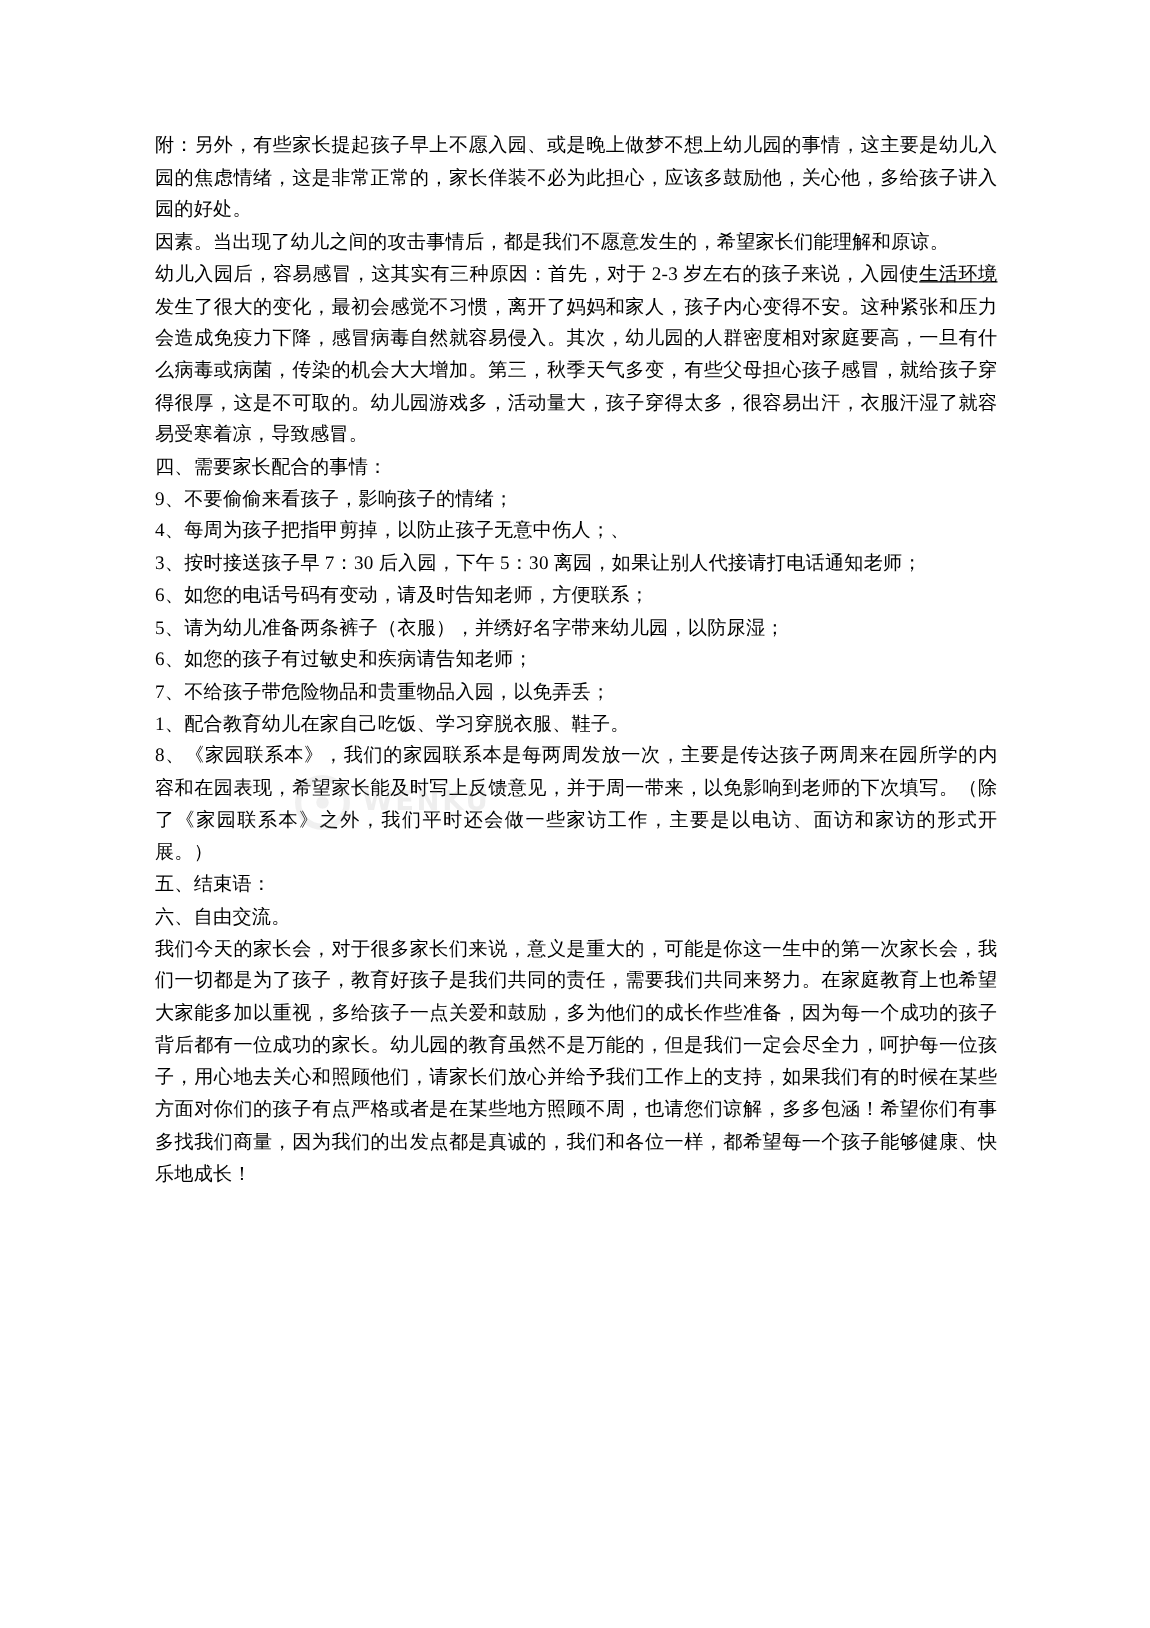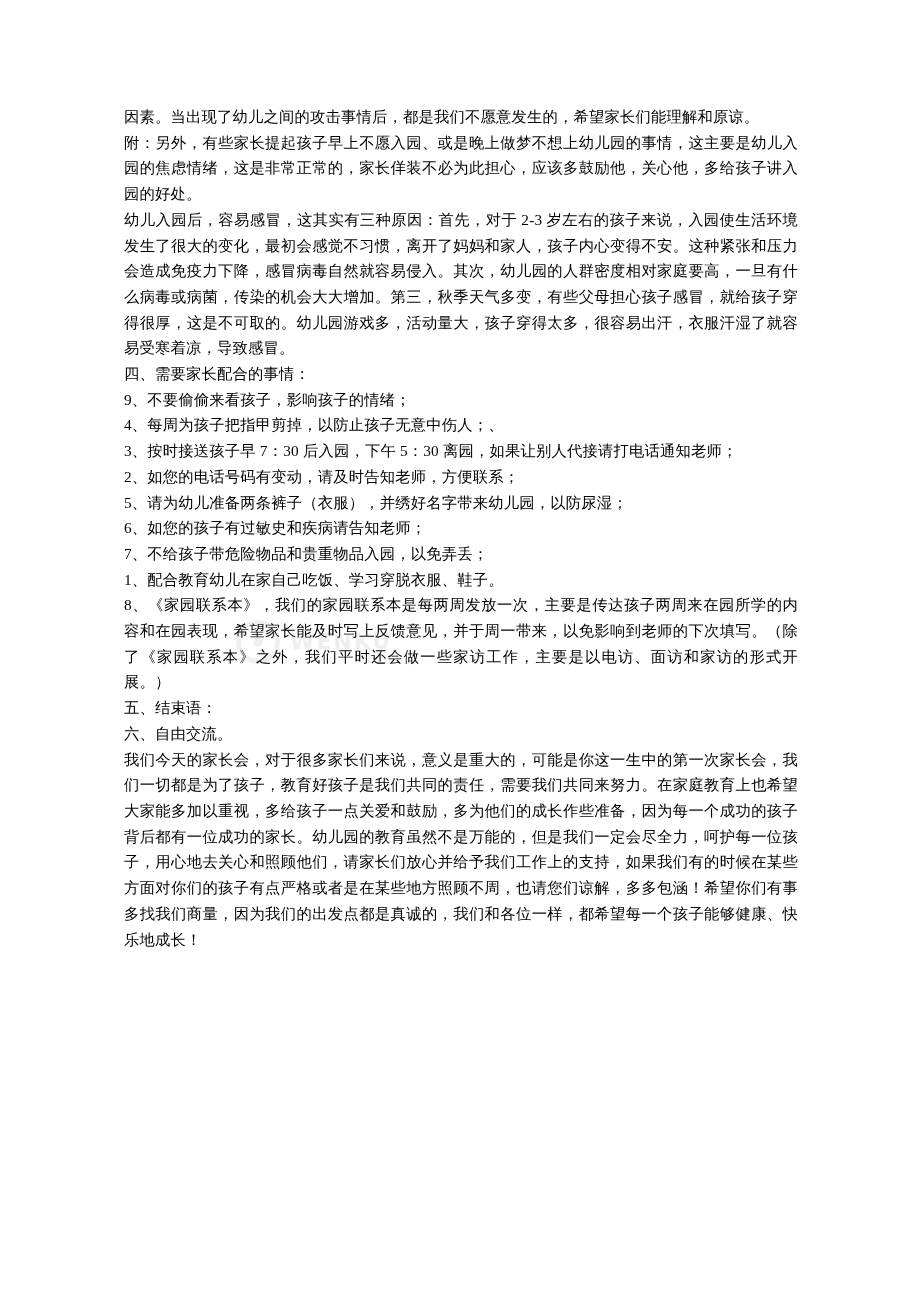--- a/index.html
+++ b/index.html
@@ -31,20 +31,21 @@
   }
   .para {
     font-size: 15.3px;
     line-height: 25.7px;
     text-align: justify;
     text-justify: inter-ideograph;
     margin: 0;
     letter-spacing: 0.2px;
   }
   .underline-seg {
+    text-decoration: underline;
   }
   .watermark {
     position: absolute;
     left: 236px;
     top: 612px;
     width: 330px;
     height: 60px;
     pointer-events: none;
     opacity: 0.16;
     overflow: hidden;
@@ -83,28 +84,28 @@
     left: 54px;
     top: 0;
   }
 </style>
 </head>
 <body>
 
 <div class="page">
 
   <div class="doc-body">
+    <p class="para">附：另外，有些家长提起孩子早上不愿入园、或是晚上做梦不想上幼儿园的事情，这主要是幼儿入园的焦虑情绪，这是非常正常的，家长佯装不必为此担心，应该多鼓励他，关心他，多给孩子讲入园的好处。</p>
     <p class="para">因素。当出现了幼儿之间的攻击事情后，都是我们不愿意发生的，希望家长们能理解和原谅。</p>
-    <p class="para">附：另外，有些家长提起孩子早上不愿入园、或是晚上做梦不想上幼儿园的事情，这主要是幼儿入园的焦虑情绪，这是非常正常的，家长佯装不必为此担心，应该多鼓励他，关心他，多给孩子讲入园的好处。</p>
     <p class="para">幼儿入园后，容易感冒，这其实有三种原因：首先，对于 2-3 岁左右的孩子来说，入园使<span class="underline-seg">生活环境</span>发生了很大的变化，最初会感觉不习惯，离开了妈妈和家人，孩子内心变得不安。这种紧张和压力会造成免疫力下降，感冒病毒自然就容易侵入。其次，幼儿园的人群密度相对家庭要高，一旦有什么病毒或病菌，传染的机会大大增加。第三，秋季天气多变，有些父母担心孩子感冒，就给孩子穿得很厚，这是不可取的。幼儿园游戏多，活动量大，孩子穿得太多，很容易出汗，衣服汗湿了就容易受寒着凉，导致感冒。</p>
     <p class="para">四、需要家长配合的事情：</p>
     <p class="para">9、不要偷偷来看孩子，影响孩子的情绪；</p>
     <p class="para">4、每周为孩子把指甲剪掉，以防止孩子无意中伤人；、</p>
     <p class="para">3、按时接送孩子早 7：30 后入园，下午 5：30 离园，如果让别人代接请打电话通知老师；</p>
-    <p class="para">2、如您的电话号码有变动，请及时告知老师，方便联系；</p>
+    <p class="para">6、如您的电话号码有变动，请及时告知老师，方便联系；</p>
     <p class="para">5、请为幼儿准备两条裤子（衣服），并绣好名字带来幼儿园，以防尿湿；</p>
     <p class="para">6、如您的孩子有过敏史和疾病请告知老师；</p>
     <p class="para">7、不给孩子带危险物品和贵重物品入园，以免弄丢；</p>
     <p class="para">1、配合教育幼儿在家自己吃饭、学习穿脱衣服、鞋子。</p>
     <p class="para">8、《家园联系本》，我们的家园联系本是每两周发放一次，主要是传达孩子两周来在园所学的内容和在园表现，希望家长能及时写上反馈意见，并于周一带来，以免影响到老师的下次填写。（除了《家园联系本》之外，我们平时还会做一些家访工作，主要是以电访、面访和家访的形式开展。）</p>
     <p class="para">五、结束语：</p>
     <p class="para">六、自由交流。</p>
     <p class="para">我们今天的家长会，对于很多家长们来说，意义是重大的，可能是你这一生中的第一次家长会，我们一切都是为了孩子，教育好孩子是我们共同的责任，需要我们共同来努力。在家庭教育上也希望大家能多加以重视，多给孩子一点关爱和鼓励，多为他们的成长作些准备，因为每一个成功的孩子背后都有一位成功的家长。幼儿园的教育虽然不是万能的，但是我们一定会尽全力，呵护每一位孩子，用心地去关心和照顾他们，请家长们放心并给予我们工作上的支持，如果我们有的时候在某些方面对你们的孩子有点严格或者是在某些地方照顾不周，也请您们谅解，多多包涵！希望你们有事多找我们商量，因为我们的出发点都是真诚的，我们和各位一样，都希望每一个孩子能够健康、快乐地成长！</p>
   </div>
 

